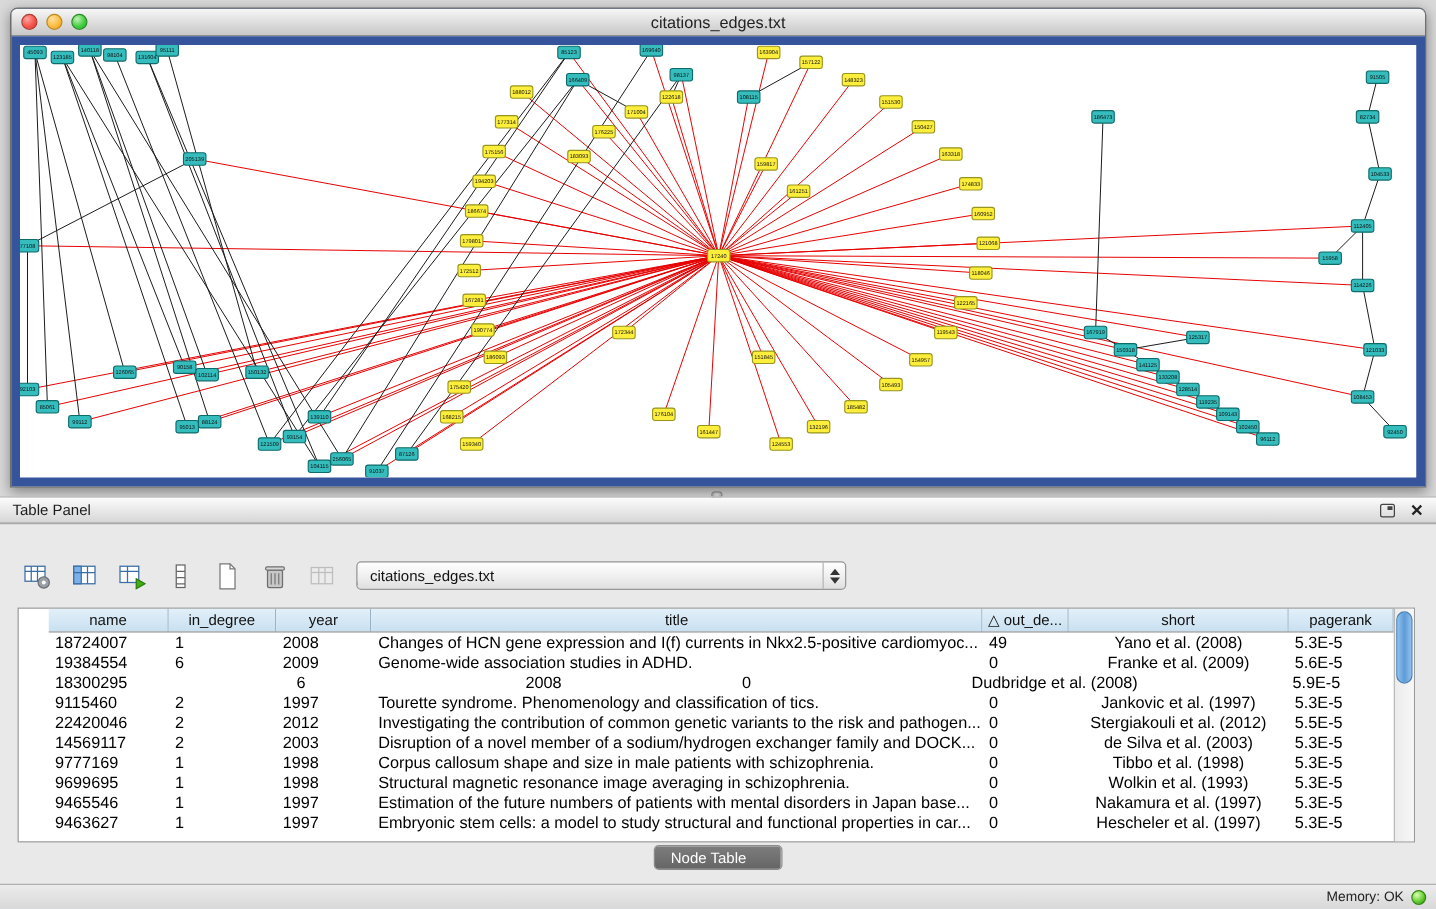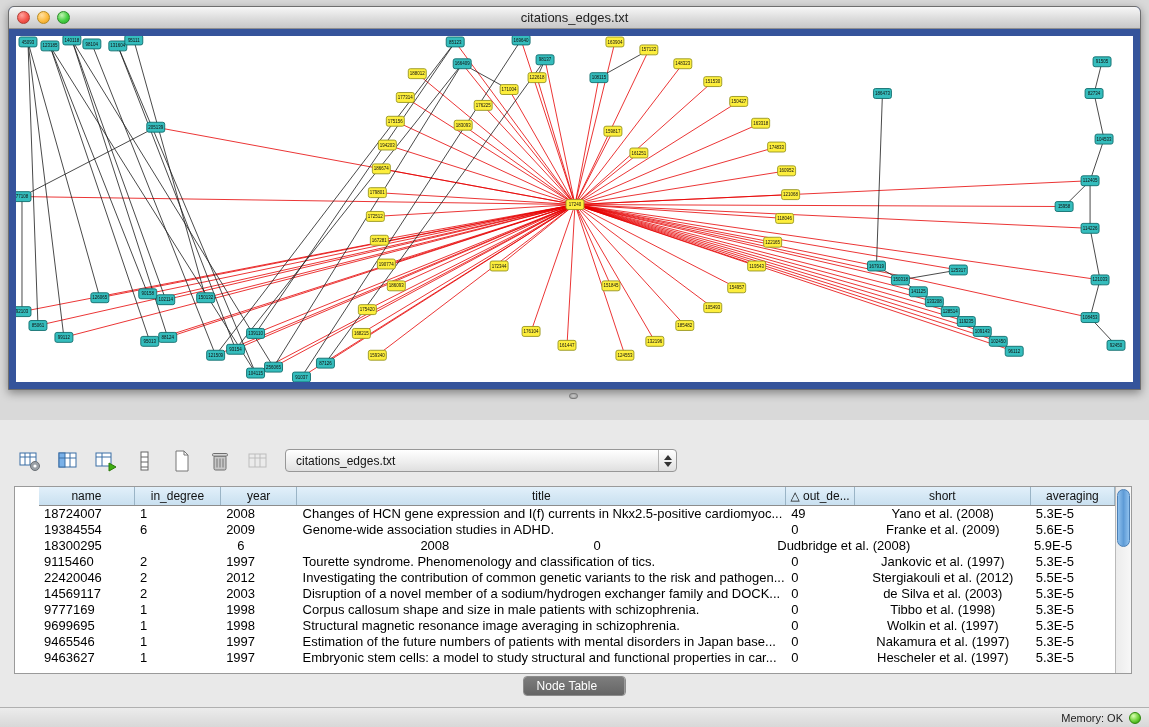--- a/index.html
+++ b/index.html
@@ -588,20 +588,28 @@
               <rect x="1093" y="307" width="18" height="10" rx="2" fill="#35bdbd" stroke="#0e6b6b" stroke-width="0.9"></rect>
               <text x="1102" y="313.6" text-anchor="middle" font-size="4.5" fill="#111" font-family="Liberation Sans, sans-serif">92450</text>
             </g>
           </g>
       </svg>
     </div>
   </div>
 
   <div class="splitter-dot"></div>
 
+  <div class="panel-header">
+    <span>Table Panel</span>
+    <span class="spacer"></span>
+    <div class="ph-icons">
+      <span class="float-icon"></span>
+      <span class="close-icon">✕</span>
+    </div>
+  </div>
 
   <div class="panel-body">
 
     <div class="toolbar">
       <span class="tb-icon">
         <svg width="24" height="24">
             <rect x="2" y="4" width="16" height="12" fill="#fff" stroke="#3a6ea5"></rect>
             <line x1="2" y1="8" x2="18" y2="8" stroke="#3a6ea5"></line>
             <line x1="7" y1="4" x2="7" y2="16" stroke="#3a6ea5"></line>
             <line x1="12" y1="4" x2="12" y2="16" stroke="#3a6ea5"></line>
@@ -671,21 +679,21 @@
 
     <div class="table-box">
       <div class="table-main">
         <div class="thead" id="thead">
             <div class="th" style="width: 98px;">name</div>
             <div class="th" style="width: 88px;">in_degree</div>
             <div class="th" style="width: 78px;">year</div>
             <div class="th" style="width: 500px;">title</div>
             <div class="th" style="width: 70px;">△ out_de...</div>
             <div class="th" style="width: 180px;">short</div>
-            <div class="th" style="width: 86px;">averaging</div>
+            <div class="th" style="width: 86px;">pagerank</div>
           </div>
         <div class="tbody" id="tbody">
             <div class="tr">
               <div class="td" style="width: 98px;">18724007</div>
               <div class="td" style="width: 88px;">1</div>
               <div class="td" style="width: 78px;">2008</div>
               <div class="td" style="width: 500px;">Changes of HCN gene expression and I(f) currents in Nkx2.5-positive cardiomyoc...</div>
               <div class="td" style="width: 70px;">49</div>
               <div class="td center" style="width: 180px;">Yano et al. (2008)</div>
               <div class="td" style="width: 86px;">5.3E-5</div>
@@ -742,21 +750,21 @@
               <div class="td" style="width: 70px;">0</div>
               <div class="td center" style="width: 180px;">Tibbo et al. (1998)</div>
               <div class="td" style="width: 86px;">5.3E-5</div>
             </div>
             <div class="tr">
               <div class="td" style="width: 98px;">9699695</div>
               <div class="td" style="width: 88px;">1</div>
               <div class="td" style="width: 78px;">1998</div>
               <div class="td" style="width: 500px;">Structural magnetic resonance image averaging in schizophrenia.</div>
               <div class="td" style="width: 70px;">0</div>
-              <div class="td center" style="width: 180px;">Wolkin et al. (1997)</div>
+              <div class="td center" style="width: 180px;">Wolkin et al. (1993)</div>
               <div class="td" style="width: 86px;">5.3E-5</div>
             </div>
             <div class="tr">
               <div class="td" style="width: 98px;">9465546</div>
               <div class="td" style="width: 88px;">1</div>
               <div class="td" style="width: 78px;">1997</div>
               <div class="td" style="width: 500px;">Estimation of the future numbers of patients with mental disorders in Japan base...</div>
               <div class="td" style="width: 70px;">0</div>
               <div class="td center" style="width: 180px;">Nakamura et al. (1997)</div>
               <div class="td" style="width: 86px;">5.3E-5</div>

